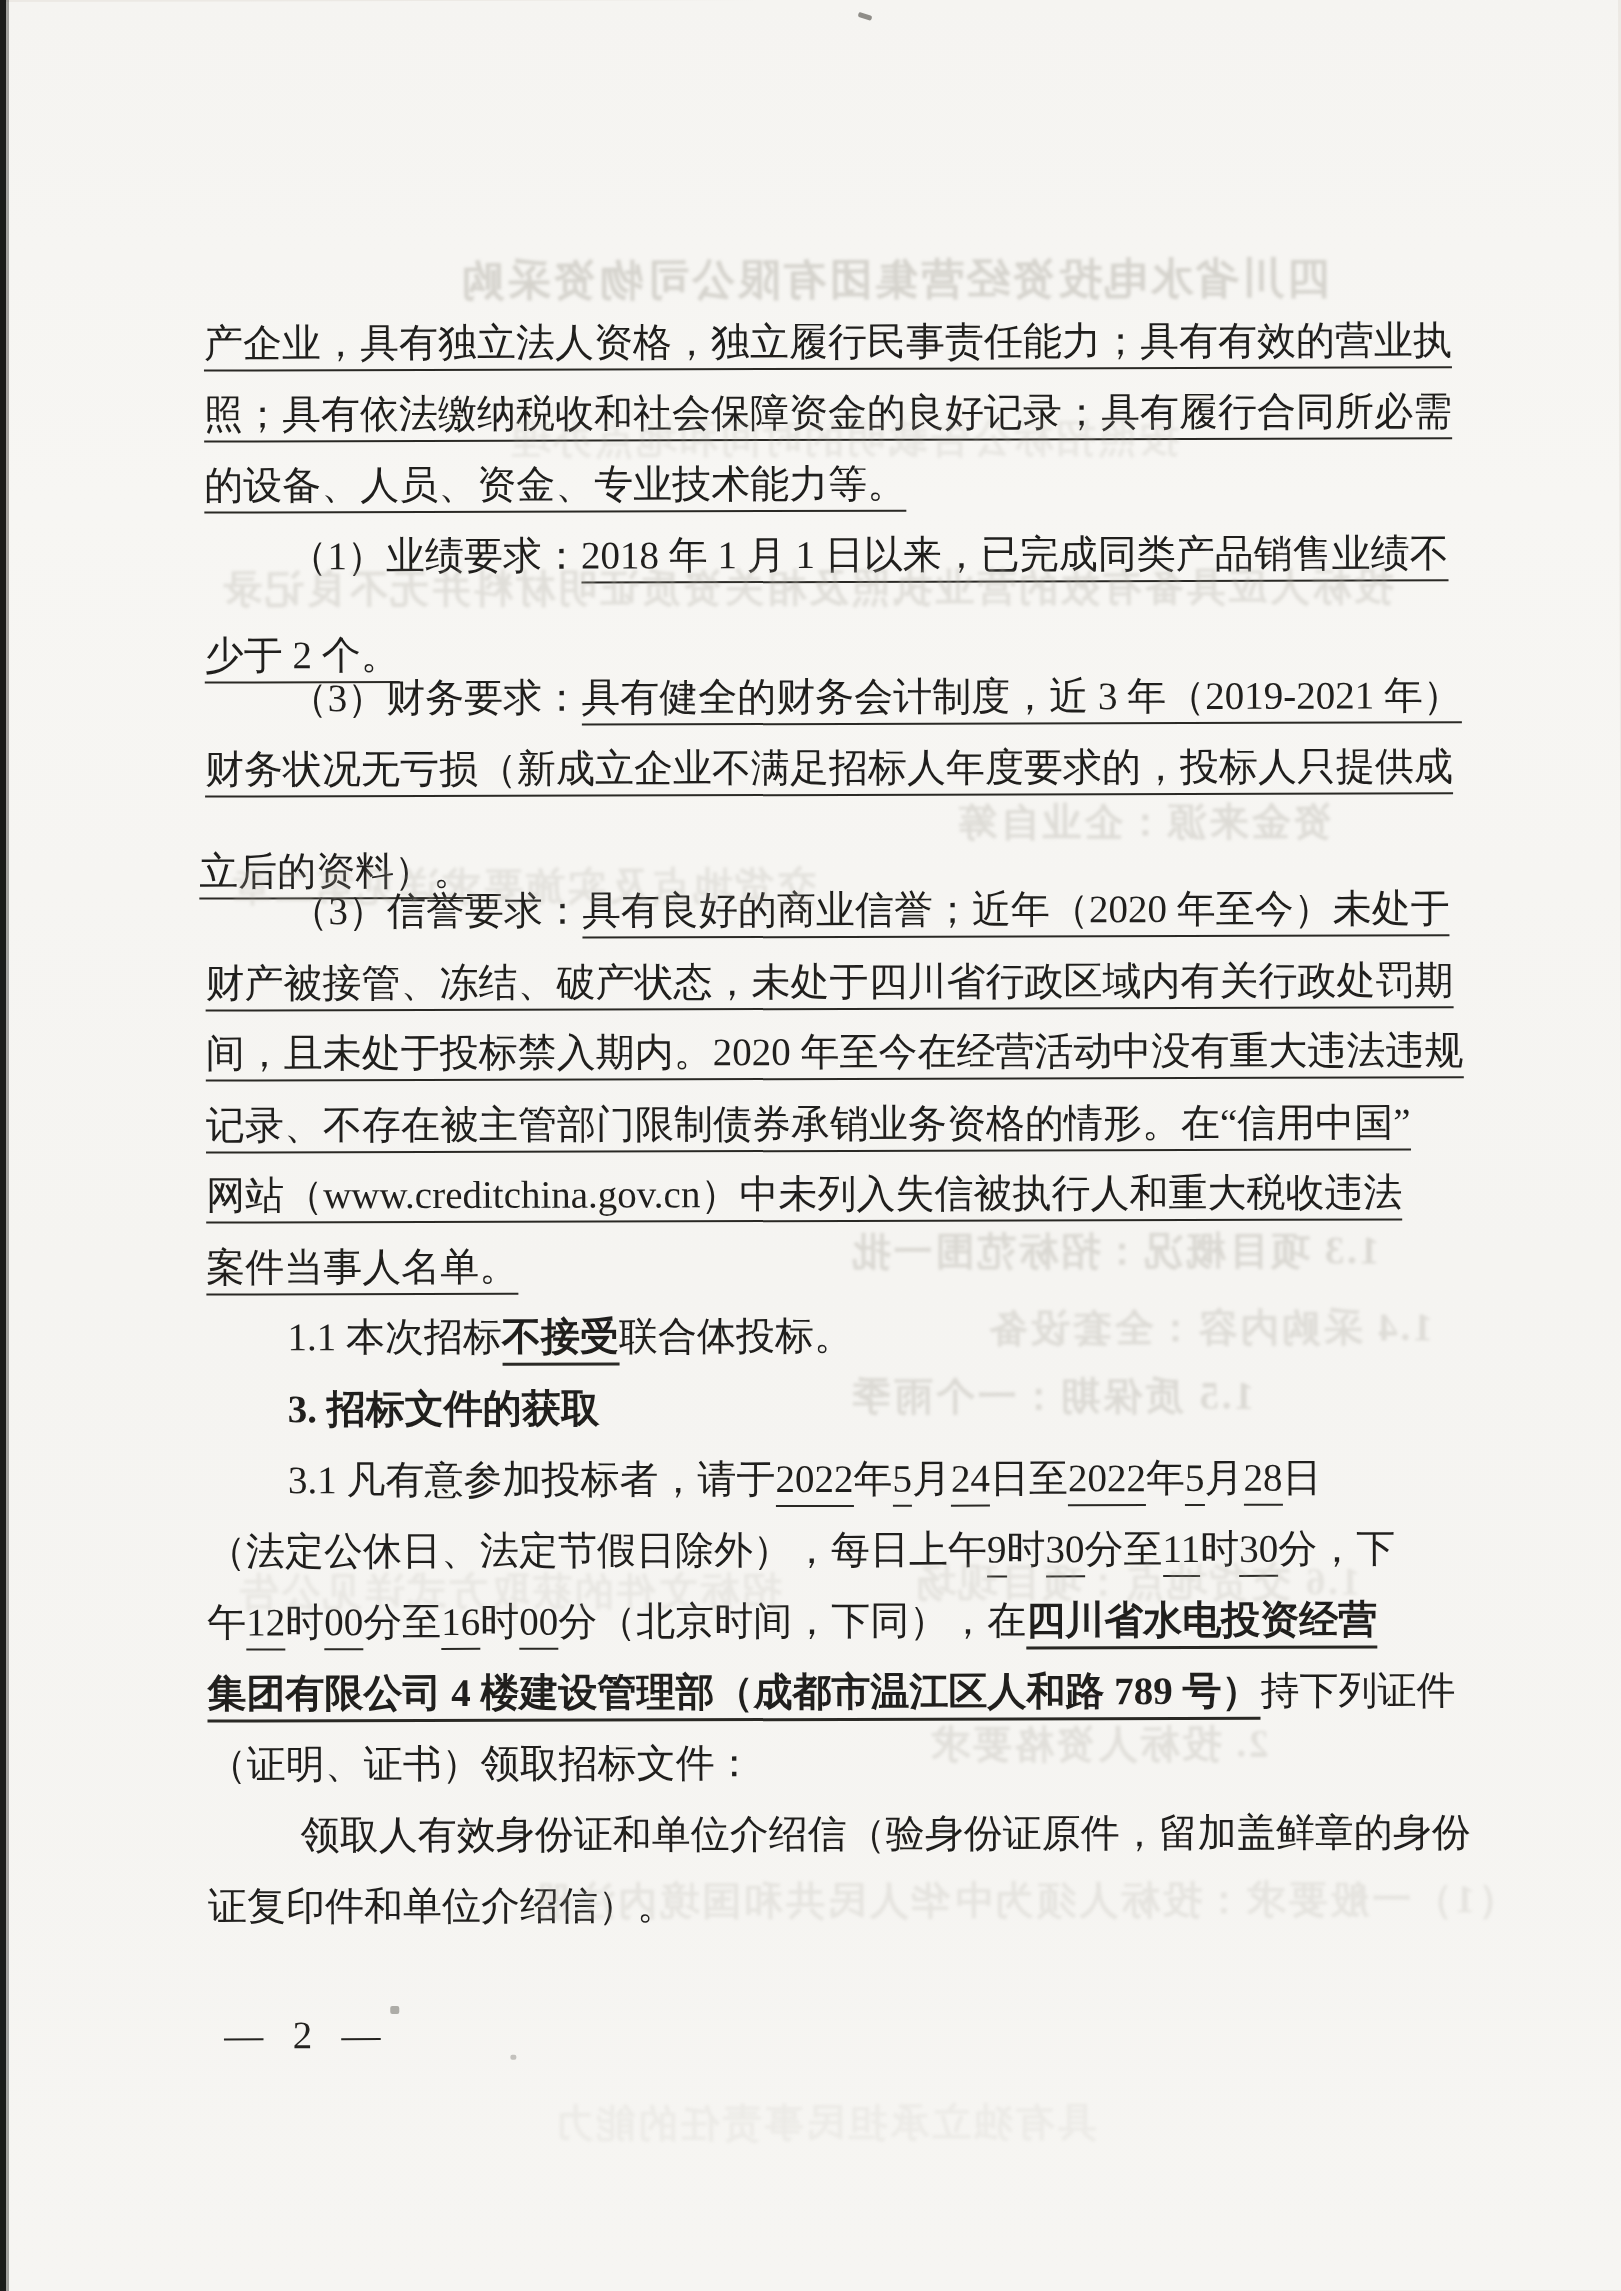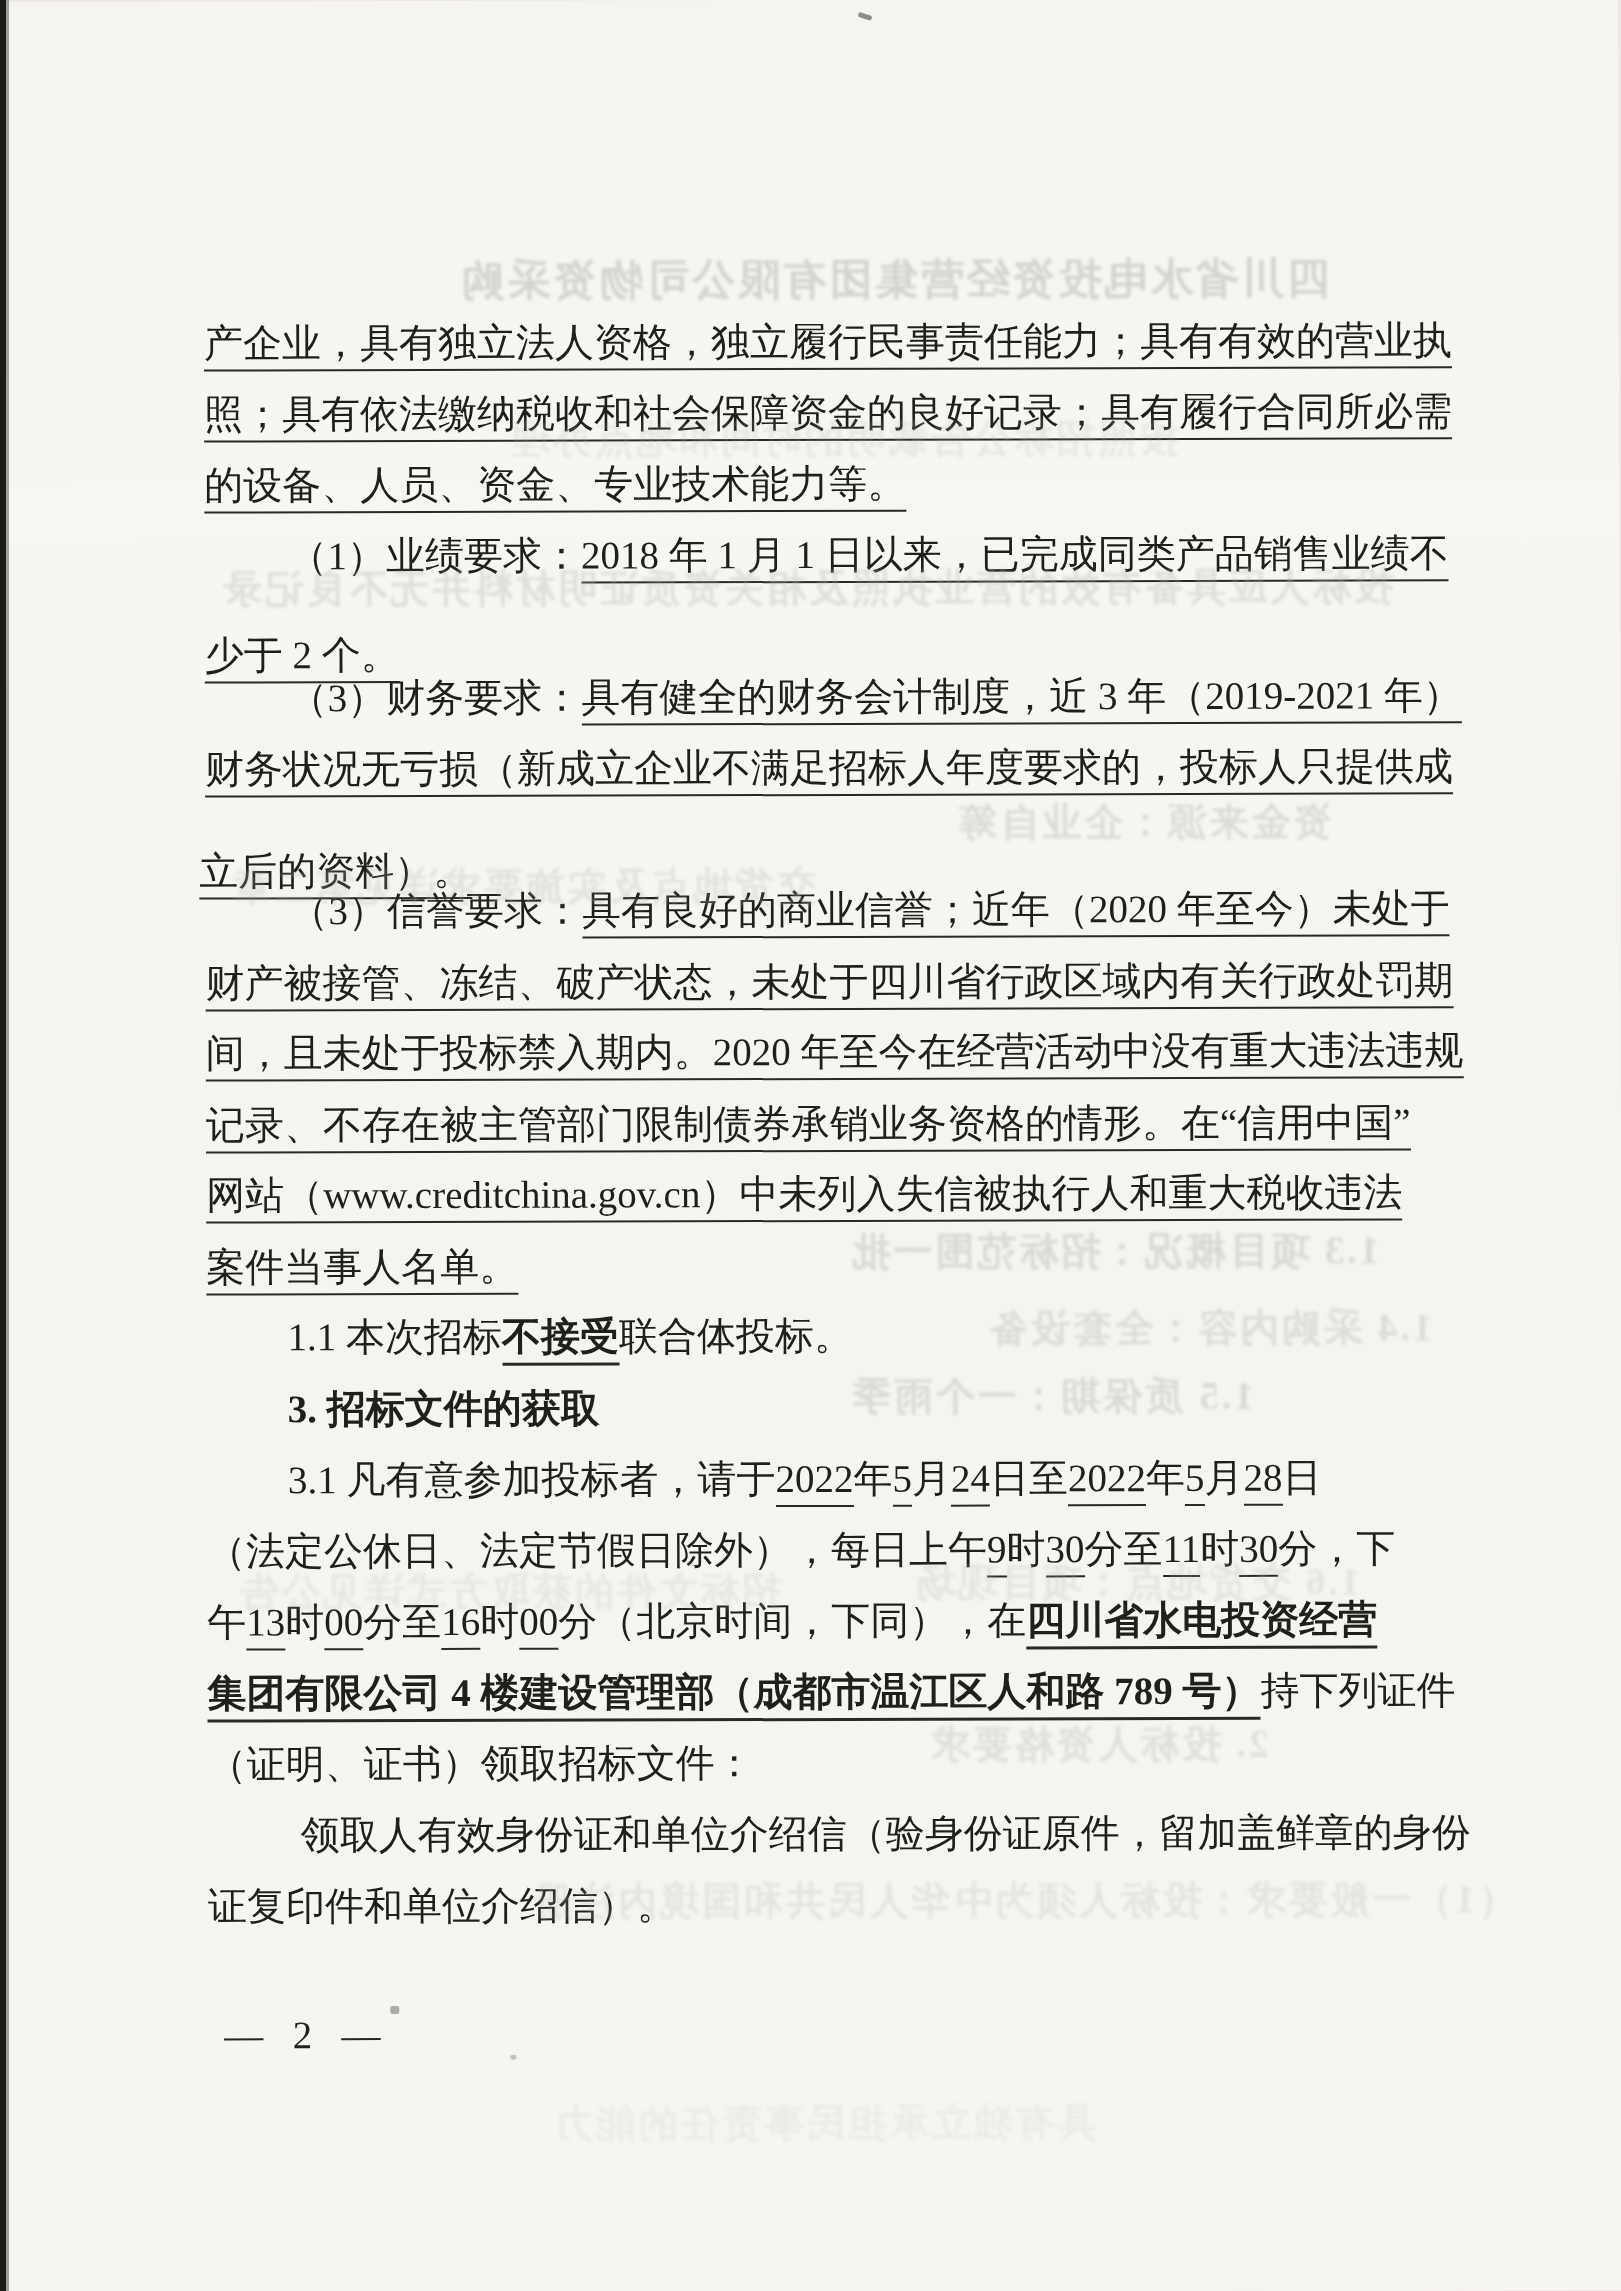--- a/index.html
+++ b/index.html
@@ -53,21 +53,21 @@
       <div class="line" style="top: 887px; left: 290px;"><span class="">（3）信誉要求：</span><span class="u ">具有良好的商业信誉；近年（2020 年至今）未处于</span></div>
       <div class="line" style="top: 959px; left: 206px;"><span class="u ">财产被接管、冻结、破产状态，未处于四川省行政区域内有关行政处罚期</span></div>
       <div class="line" style="top: 1029px; left: 206px;"><span class="u ">间，且未处于投标禁入期内。2020 年至今在经营活动中没有重大违法违规</span></div>
       <div class="line" style="top: 1101px; left: 206px;"><span class="u ">记录、不存在被主管部门限制债券承销业务资格的情形。在“信用中国”</span></div>
       <div class="line" style="top: 1171px; left: 206px;"><span class="u ">网站（www.creditchina.gov.cn）中未列入失信被执行人和重大税收违法</span></div>
       <div class="line" style="top: 1243px; left: 206px;"><span class="u ">案件当事人名单。</span></div>
       <div class="line" style="top: 1313px; left: 287px;"><span class="">1.1  本次招标</span><span class="u b">不接受</span><span class="">联合体投标。</span></div>
       <div class="line" style="top: 1385px; left: 287px; font-family: Liberation Serif, serif;"><span class="b">3.  招标文件的获取</span></div>
       <div class="line" style="top: 1456px; left: 287px;"><span class="">3.1  凡有意参加投标者，请于 </span><span class="u ">2022</span><span class=""> 年 </span><span class="u ">5</span><span class=""> 月 </span><span class="u ">24</span><span class=""> 日至 </span><span class="u ">2022</span><span class=""> 年 </span><span class="u ">5</span><span class=""> 月 </span><span class="u ">28</span><span class=""> 日</span></div>
       <div class="line" style="top: 1527px; left: 206px;"><span class="">（法定公休日、法定节假日除外），每日上午 </span><span class="u ">9</span><span class=""> 时 </span><span class="u ">30</span><span class=""> 分至 </span><span class="u ">11</span><span class=""> 时 </span><span class="u ">30</span><span class=""> 分，下</span></div>
-      <div class="line" style="top: 1598px; left: 206px;"><span class="">午 </span><span class="u ">13</span><span class=""> 时 </span><span class="u ">00</span><span class=""> 分至 </span><span class="u ">16</span><span class=""> 时 </span><span class="u ">00</span><span class=""> 分（北京时间，下同），在</span><span class="u b">四川省水电投资经营</span></div>
+      <div class="line" style="top: 1598px; left: 206px;"><span class="">午 </span><span class="u ">12</span><span class=""> 时 </span><span class="u ">00</span><span class=""> 分至 </span><span class="u ">16</span><span class=""> 时 </span><span class="u ">00</span><span class=""> 分（北京时间，下同），在</span><span class="u b">四川省水电投资经营</span></div>
       <div class="line" style="top: 1669px; left: 206px;"><span class="u b">集团有限公司 4 楼建设管理部（成都市温江区人和路 789 号）</span><span class="">持下列证件</span></div>
       <div class="line" style="top: 1740px; left: 206px;"><span class="">（证明、证书）领取招标文件：</span></div>
       <div class="line" style="top: 1811px; left: 299px;"><span class="">领取人有效身份证和单位介绍信（验身份证原件，留加盖鲜章的身份</span></div>
       <div class="line" style="top: 1882px; left: 206px;"><span class="">证复印件和单位介绍信）。</span></div>
       <div class="ghost" style="top: 251px; left: 461px; opacity: 0.5; font-size: 43px;">四川省水电投资经营集团有限公司物资采购</div>
       <div class="ghost" style="top: 412px; left: 510px; opacity: 0.22; font-size: 39px;">按照招标公告载明的时间和地点办理</div>
       <div class="ghost" style="top: 561px; left: 221px; opacity: 0.34; font-size: 39px;">投标人应具备有效的营业执照及相关资质证明材料并无不良记录</div>
       <div class="ghost" style="top: 796px; left: 956px; opacity: 0.38; font-size: 39px;">资金来源：企业自筹</div>
       <div class="ghost" style="top: 859px; left: 230px; opacity: 0.28; font-size: 39px;">交货地点及实施要求详见第二章</div>
       <div class="ghost" style="top: 1225px; left: 848px; opacity: 0.42; font-size: 39px;">1.3 项目概况：招标范围一批</div>

